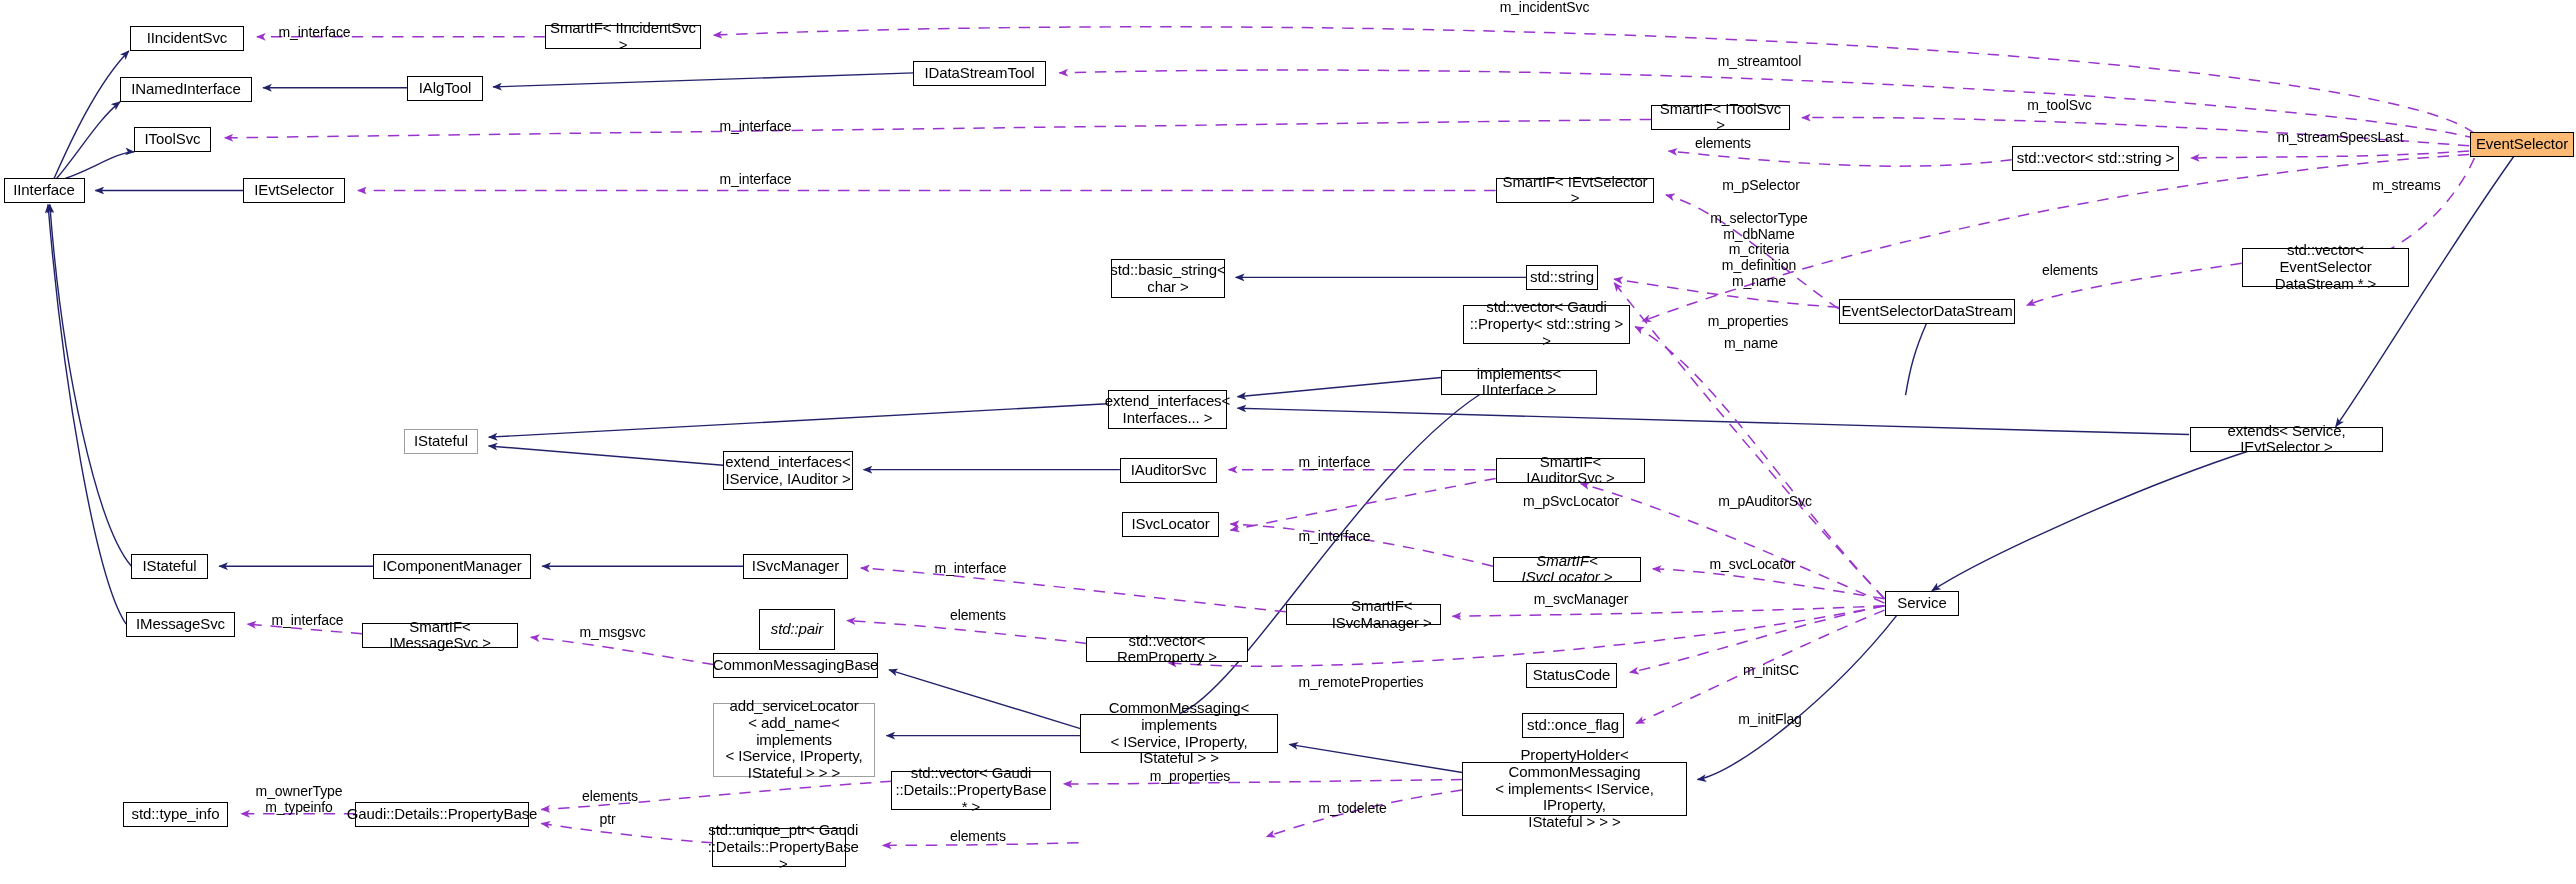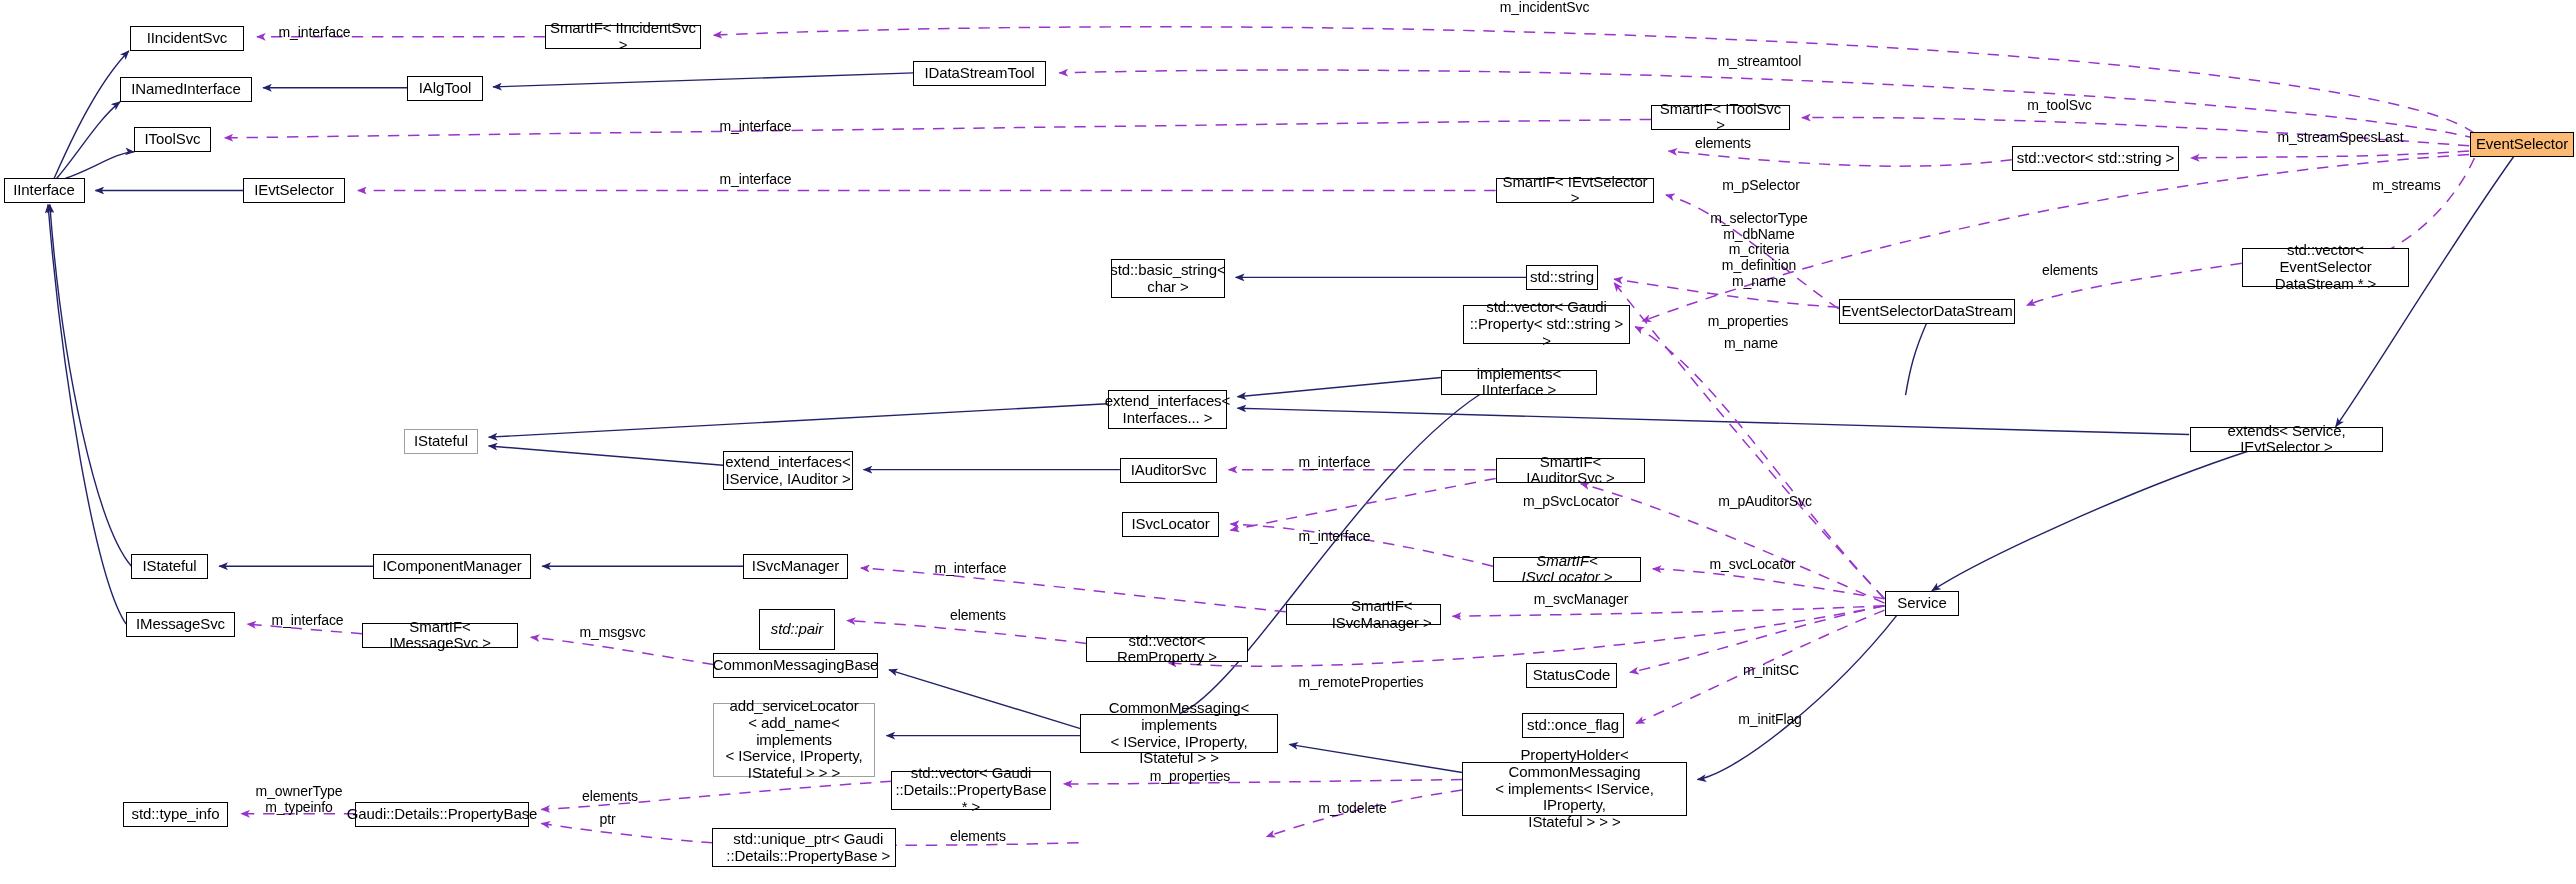--- a/index.html
+++ b/index.html
@@ -246,21 +246,21 @@
       <div class="node" style="left: 1080px; top: 714px; width: 198px; height: 39px;">CommonMessaging&lt; implements
 &lt; IService, IProperty, IStateful &gt; &gt;</div>
       <div class="node" style="left: 1522px; top: 713px; width: 102px; height: 24.6px;">std::once_flag</div>
       <div class="node" style="left: 1462px; top: 753px; width: 225px; height: 54px; margin-top: 9px;">PropertyHolder&lt; CommonMessaging
 &lt; implements&lt; IService, IProperty,
 IStateful &gt; &gt; &gt;</div>
       <div class="node" style="left: 891px; top: 771px; width: 160px; height: 39px;">std::vector&lt; Gaudi
 ::Details::PropertyBase * &gt;</div>
       <div class="node" style="left: 123px; top: 802px; width: 105px; height: 24.6px;">std::type_info</div>
       <div class="node" style="left: 355px; top: 802px; width: 174px; height: 24.6px;">Gaudi::Details::PropertyBase</div>
-      <div class="node" style="left: 712px; top: 828px; width: 184px; height: 39px; padding-left: 12px;">std::unique_ptr&lt; Gaudi
+      <div class="node" style="left: 712px; top: 828px; width: 134px; height: 39px; padding-left: 12px;">std::unique_ptr&lt; Gaudi
 ::Details::PropertyBase &gt;</div>
       <div class="edge-label" style="left: 262px; top: 24.6px; width: 105px;">m_interface</div>
       <div class="edge-label" style="left: 1483px; top: 0px; width: 123px;">m_incidentSvc</div>
       <div class="edge-label" style="left: 1698px; top: 54px; width: 123px;">m_streamtool</div>
       <div class="edge-label" style="left: 703px; top: 119px; width: 105px;">m_interface</div>
       <div class="edge-label" style="left: 2007px; top: 98px; width: 105px;">m_toolSvc</div>
       <div class="edge-label" style="left: 2266px; top: 130px; width: 149px;">m_streamSpecsLast</div>
       <div class="edge-label" style="left: 1679px; top: 136px; width: 88px;">elements</div>
       <div class="edge-label" style="left: 703px; top: 172px; width: 105px;">m_interface</div>
       <div class="edge-label" style="left: 2354px; top: 178px; width: 105px;">m_streams</div>

